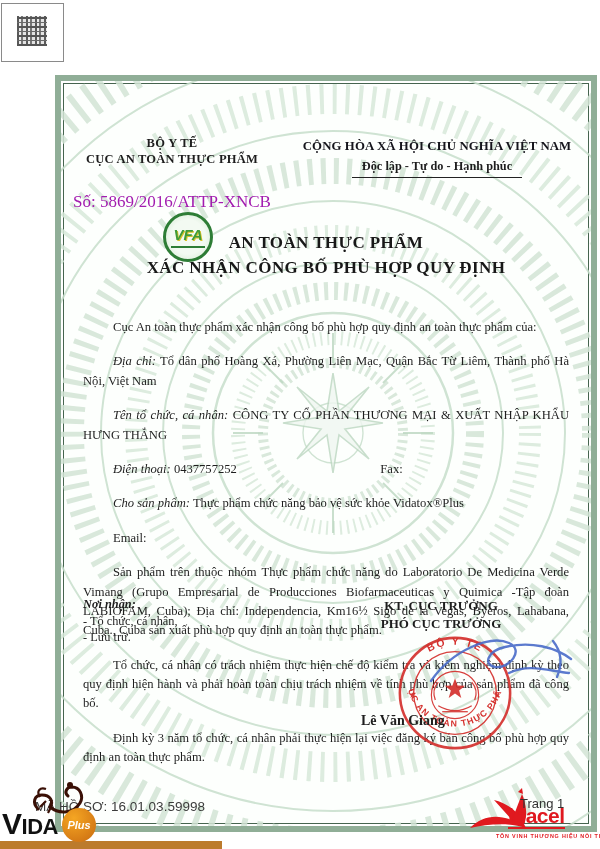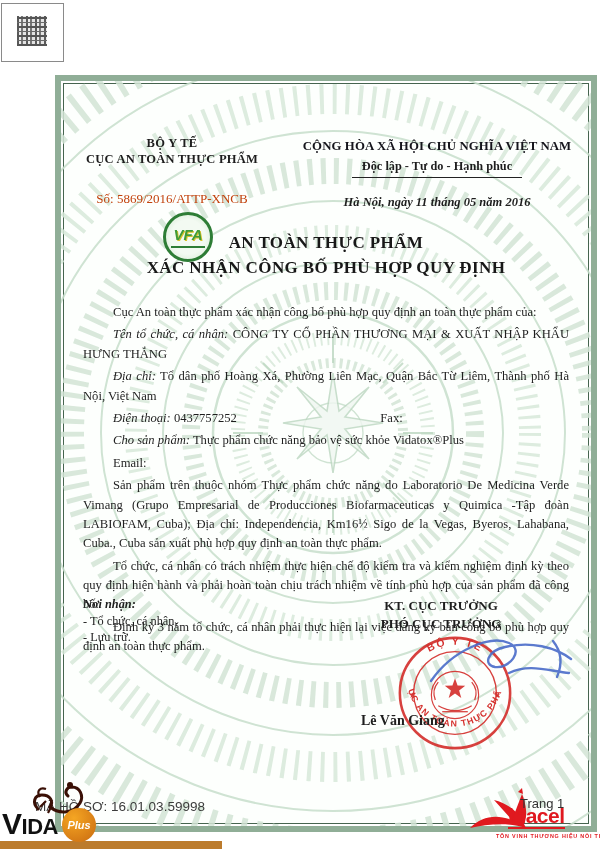--- a/index.html
+++ b/index.html
@@ -23,32 +23,32 @@
   .layer{position:absolute;z-index:2;}
   
   .hdr-left{left:5px;top:55px;width:212px;text-align:center;line-height:1.25;}
   .hdr-left .l1{font-weight:bold;font-size:12.5px;letter-spacing:.3px;}
   .hdr-left .l2{font-weight:bold;font-size:12.5px;letter-spacing:.2px;}
   .vfa{position:absolute;left:97px;top:76px;width:44px;height:44px;border-radius:50%;
     border:3px solid #2e7d36;background:radial-gradient(circle,#f3faf2 55%,#cfe6cc);z-index:1;
     display:flex;align-items:center;justify-content:center;}
   .vfa span{font-family:"Liberation Sans",sans-serif;font-style:italic;font-weight:bold;font-size:15px;
     color:#3f9b38;text-shadow:1px 1px 0 #d9c22a;border-bottom:2px solid #2e7d36;padding:0 2px 1px;}
-  .so-line{position:relative;z-index:3;margin-top:24px;font-size:13px;color:#c2410c;}
+  .so-line{position:relative;z-index:3;margin-top:24px;font-size:17px;color:#a21caf;}
   .hdr-right{left:228px;top:57px;width:296px;text-align:center;line-height:1.3;}
   .hdr-right .l1{font-weight:bold;font-size:12.8px;letter-spacing:.1px;color:#15151c;}
   .hdr-right .l2{font-weight:bold;font-size:12.3px;display:inline-block;
     border-bottom:1.5px solid #222;padding:1px 10px 2px;}
   .hdr-right .date{margin-top:16px;font-weight:bold;font-style:italic;font-size:12.5px;}
   
   .title{left:0;top:150px;width:100%;text-align:center;line-height:1.45;
     font-weight:bold;font-size:17px;letter-spacing:.4px;color:#181818;}
   
   .body-text{left:22px;top:222px;width:486px;font-size:12.6px;line-height:1.54;text-align:justify;}
-  .body-text p{margin:0 0 3px 0;text-indent:30px;position:relative;}
+  .body-text p{margin:15px 0 3px 0;text-indent:30px;position:relative;}
   .lbl{font-style:italic;}
   .fax{position:absolute;left:55%;top:0;font-style:normal;}
   
   .recips{left:22px;top:515px;width:210px;font-size:12.3px;line-height:1.35;}
   .recips .head{font-weight:bold;font-style:italic;}
   .sign-block{left:265px;top:516px;width:230px;text-align:center;font-weight:bold;font-size:13px;line-height:1.35;z-index:2;}
   .seal-svg{position:absolute;left:330px;top:548px;width:128px;height:128px;z-index:3;}
   .sig-svg{position:absolute;left:352px;top:548px;width:170px;height:72px;z-index:4;}
   .signer{left:300px;top:632px;width:180px;text-align:left;font-weight:bold;font-size:14px;z-index:5;}
   
@@ -122,32 +122,31 @@
       </div>
     <div class="so-line">
       <span>Số:</span>
       <span>5869/2016/ATTP-XNCB</span>
     </div>
   </div>
 
   <div class="layer hdr-right">
     <div class="l1">CỘNG HÒA XÃ HỘI CHỦ NGHĨA VIỆT NAM</div>
     <div><span class="l2">Độc lập - Tự do - Hạnh phúc</span></div>
-    <div class="date">Hà Nội, ngày 11 tháng 05 năm 2016</div>
   </div>
 
   <div class="layer title">
     <div>AN TOÀN THỰC PHẨM</div>
     <div>XÁC NHẬN CÔNG BỐ PHÙ HỢP QUY ĐỊNH</div>
   </div>
 
   <div class="layer body-text">
     <p><span>Cục An toàn thực phẩm xác nhận công bố phù hợp quy định an toàn thực phẩm của:</span></p>
+    <p><span class="lbl">Địa chỉ:</span> <span>Tổ dân phố Hoàng Xá, Phường Liên Mạc, Quận Bắc Từ Liêm, Thành phố Hà Nội, Việt Nam</span></p>
     <p><span class="lbl">Tên tổ chức, cá nhân:</span> <span>CÔNG TY CỔ PHẦN THƯƠNG MẠI &amp; XUẤT NHẬP KHẨU HƯNG THẮNG</span></p>
-    <p><span class="lbl">Địa chỉ:</span> <span>Tổ dân phố Hoàng Xá, Phường Liên Mạc, Quận Bắc Từ Liêm, Thành phố Hà Nội, Việt Nam</span></p>
     <p><span class="lbl">Điện thoại:</span> <span>0437757252</span><span class="fax">Fax:</span></p>
     <p><span class="lbl">Cho sản phẩm:</span> <span>Thực phẩm chức năng bảo vệ sức khỏe Vidatox®Plus</span></p>
     <p><span>Email:</span></p>
     <p><span>Sản phẩm trên thuộc nhóm Thực phẩm chức năng do Laboratorio De Medicina Verde Vimang (Grupo Empresarial de Producciones Biofarmaceuticas y Quimica -Tập đoàn LABIOFAM, Cuba); Địa chỉ: Independencia, Km16½ Sigo de la Vegas, Byeros, Lahabana, Cuba., Cuba sản xuất phù hợp quy định an toàn thực phẩm.</span></p>
     <p><span>Tổ chức, cá nhân có trách nhiệm thực hiện chế độ kiểm tra và kiểm nghiệm định kỳ theo quy định hiện hành và phải hoàn toàn chịu trách nhiệm về tính phù hợp của sản phẩm đã công bố.</span></p>
     <p><span>Định kỳ 3 năm tổ chức, cá nhân phải thực hiện lại việc đăng ký bản công bố phù hợp quy định an toàn thực phẩm.</span></p>
   </div>
 
   <div class="layer recips">
     <div class="head">Nơi nhận:</div>

